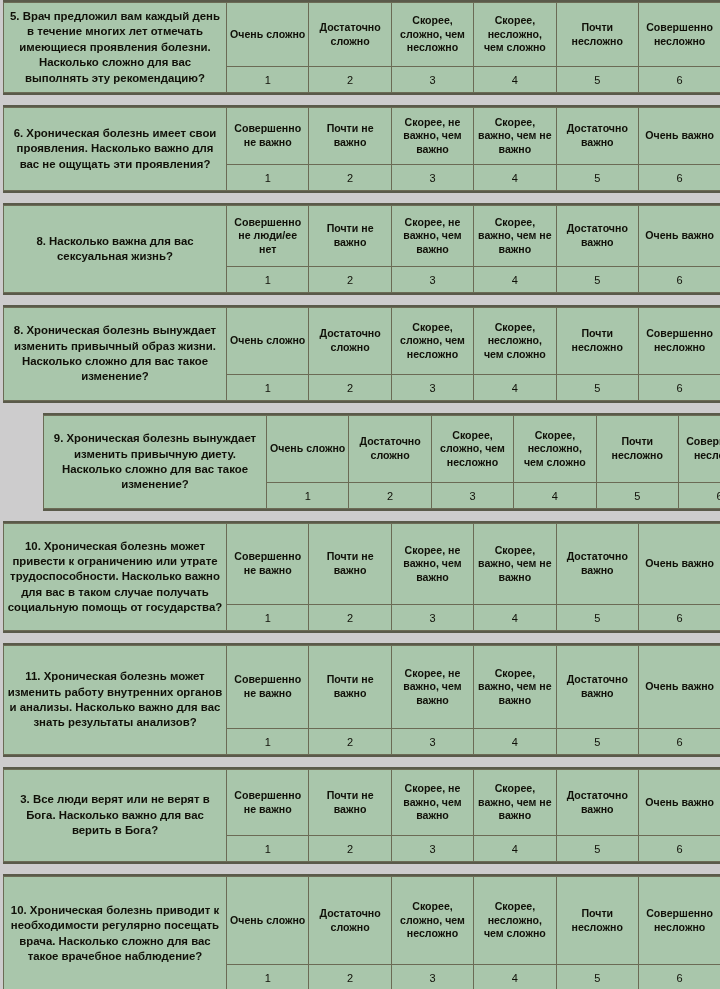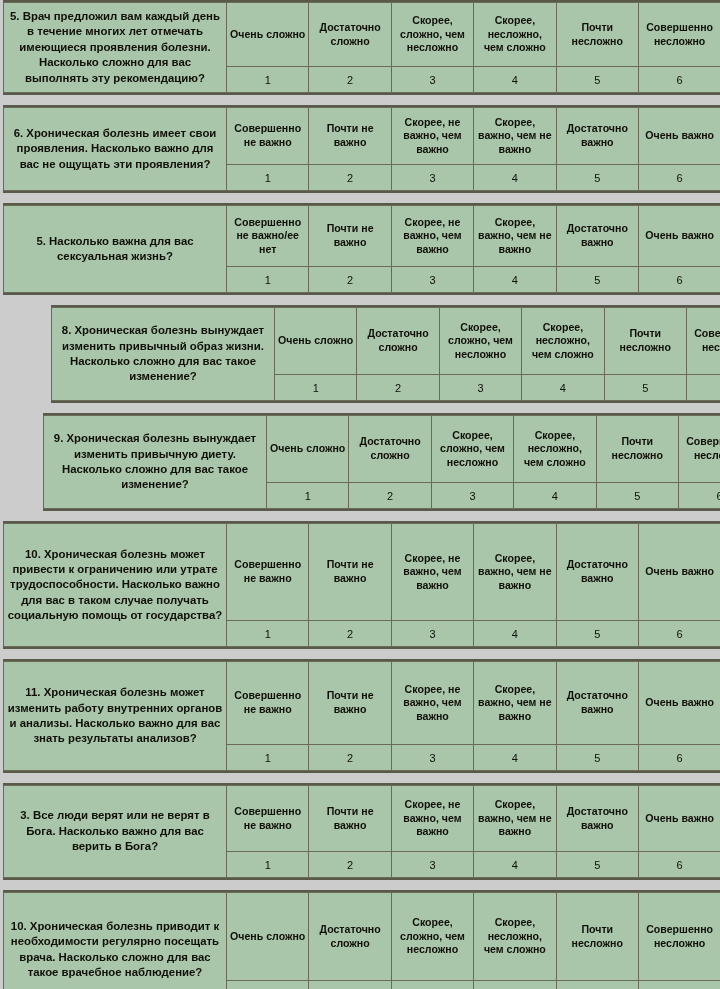--- a/index.html
+++ b/index.html
@@ -115,41 +115,41 @@
             <td class="num h-col lastcol">6</td>
           </tr>
         </tbody>
       </table>
     </div>
     <div class="gap" style="height: 10px;"></div>
     <div class="qblock" style="height: 92px;">
       <table class="qtable">
         <tbody>
           <tr>
-            <td class="qtext" rowspan="2">5. Насколько важна для вас сексуальная жизнь?</td>
-            <td class="opt h-col">Совершенно не важно/ее нет</td>
-            <td class="opt h-col">Почти не важно</td>
-            <td class="opt h-col">Скорее, не важно, чем важно</td>
-            <td class="opt h-col">Скорее, важно, чем не важно</td>
-            <td class="opt h-col">Достаточно важно</td>
-            <td class="opt h-col lastcol">Очень важно</td>
-          </tr>
-          <tr>
-            <td class="num h-col">1</td>
-            <td class="num h-col">2</td>
-            <td class="num h-col">3</td>
-            <td class="num h-col">4</td>
-            <td class="num h-col">5</td>
-            <td class="num h-col lastcol">6</td>
-          </tr>
-        </tbody>
-      </table>
-    </div>
-    <div class="gap" style="height: 10px;"></div>
-    <div class="qblock" style="height: 98px; margin-left: 48px;">
+            <td class="qtext" rowspan="2">8. Насколько важна для вас сексуальная жизнь?</td>
+            <td class="opt h-col">Совершенно не люди/ее нет</td>
+            <td class="opt h-col">Почти не важно</td>
+            <td class="opt h-col">Скорее, не важно, чем важно</td>
+            <td class="opt h-col">Скорее, важно, чем не важно</td>
+            <td class="opt h-col">Достаточно важно</td>
+            <td class="opt h-col lastcol">Очень важно</td>
+          </tr>
+          <tr>
+            <td class="num h-col">1</td>
+            <td class="num h-col">2</td>
+            <td class="num h-col">3</td>
+            <td class="num h-col">4</td>
+            <td class="num h-col">5</td>
+            <td class="num h-col lastcol">6</td>
+          </tr>
+        </tbody>
+      </table>
+    </div>
+    <div class="gap" style="height: 10px;"></div>
+    <div class="qblock" style="height: 98px;">
       <table class="qtable">
         <tbody>
           <tr>
             <td class="qtext" rowspan="2">8. Хроническая болезнь вынуждает изменить привычный образ жизни. Насколько сложно для вас такое изменение?</td>
             <td class="opt h-col">Очень сложно</td>
             <td class="opt h-col">Достаточно сложно</td>
             <td class="opt h-col">Скорее, сложно, чем несложно</td>
             <td class="opt h-col">Скорее, несложно, чем сложно</td>
             <td class="opt h-col">Почти несложно</td>
             <td class="opt h-col lastcol">Совершенно несложно</td>
@@ -183,21 +183,21 @@
             <td class="num h-col">2</td>
             <td class="num h-col">3</td>
             <td class="num h-col">4</td>
             <td class="num h-col">5</td>
             <td class="num h-col lastcol">6</td>
           </tr>
         </tbody>
       </table>
     </div>
     <div class="gap" style="height: 10px;"></div>
-    <div class="qblock" style="height: 128px;">
+    <div class="qblock" style="height: 112px;">
       <table class="qtable">
         <tbody>
           <tr>
             <td class="qtext" rowspan="2">10. Хроническая болезнь может привести к ограничению или утрате трудоспособности. Насколько важно для вас в таком случае получать социальную помощь от государства?</td>
             <td class="opt h-col">Совершенно не важно</td>
             <td class="opt h-col">Почти не важно</td>
             <td class="opt h-col">Скорее, не важно, чем важно</td>
             <td class="opt h-col">Скорее, важно, чем не важно</td>
             <td class="opt h-col">Достаточно важно</td>
             <td class="opt h-col lastcol">Очень важно</td>

